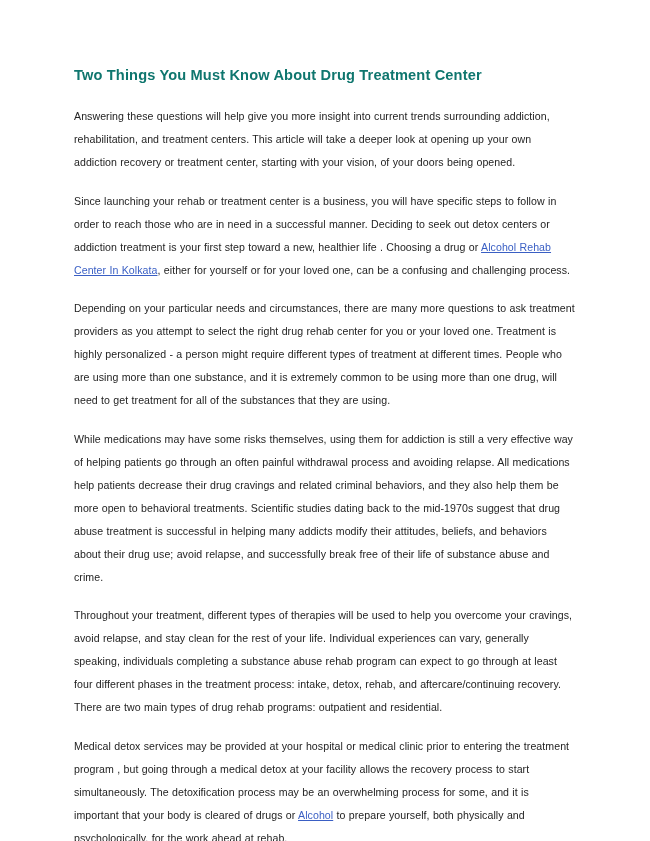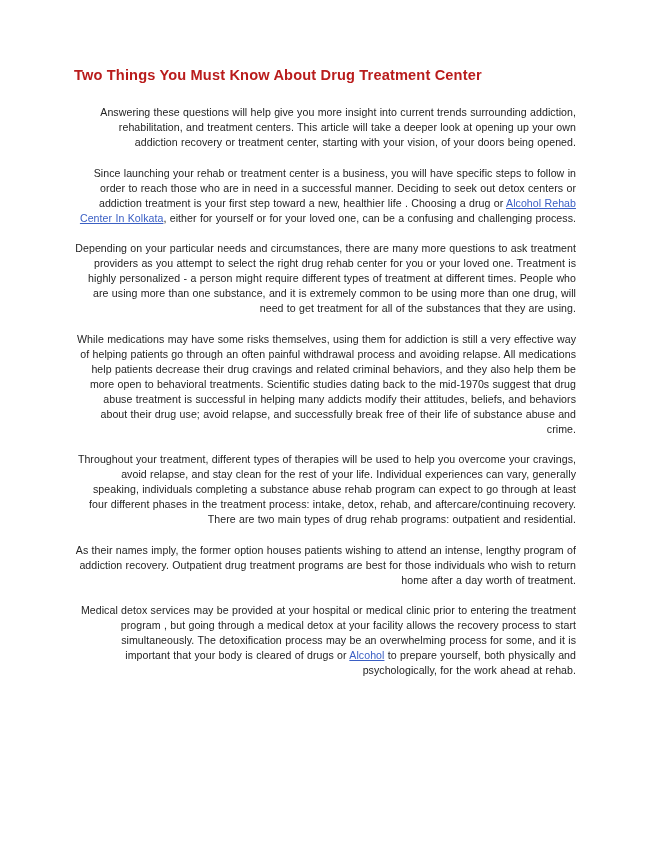--- a/index.html
+++ b/index.html
@@ -24,32 +24,32 @@
   }
   .content {
     position: absolute;
     left: 74px;
     top: 66px;
     width: 502px;
   }
   .doc-title {
     font-size: 14.6px;
     font-weight: bold;
-    color: #b91c1c;
+    color: #0f766e;
     letter-spacing: 0.15px;
     line-height: 18px;
     margin: 0 0 21px 0;
     white-space: nowrap;
   }
   .para {
     font-size: 10.6px;
-    line-height: 15px;
+    line-height: 23px;
     color: #232323;
     margin: 0 0 15.5px 0;
-    text-align: right;
+    text-align: left;
     letter-spacing: 0.06px;
     word-spacing: 0.3px;
   }
   .para:last-child {
     margin-bottom: 16px;
   }
   .doclink {
     color: #3a5fc4;
     text-decoration: underline;
     text-underline-offset: 1px;
@@ -67,18 +67,17 @@
     <p class="para">Answering these questions will help give you more insight into current trends surrounding addiction, rehabilitation, and treatment centers. This article will take a deeper look at opening up your own addiction recovery or treatment center, starting with your vision, of your doors being opened.</p>
 
     <p class="para"><span>Since launching your rehab or treatment center is a business, you will have specific steps to follow in order to reach those who are in need in a successful manner. Deciding to seek out detox centers or addiction treatment is your first step toward a new, healthier life . Choosing a drug or </span><a class="doclink">Alcohol Rehab Center In Kolkata</a><span>, either for yourself or for your loved one, can be a confusing and challenging process.</span></p>
 
     <p class="para">Depending on your particular needs and circumstances, there are many more questions to ask treatment providers as you attempt to select the right drug rehab center for you or your loved one. Treatment is highly personalized - a person might require different types of treatment at different times. People who are using more than one substance, and it is extremely common to be using more than one drug, will need to get treatment for all of the substances that they are using.</p>
 
     <p class="para">While medications may have some risks themselves, using them for addiction is still a very effective way of helping patients go through an often painful withdrawal process and avoiding relapse. All medications help patients decrease their drug cravings and related criminal behaviors, and they also help them be more open to behavioral treatments. Scientific studies dating back to the mid-1970s suggest that drug abuse treatment is successful in helping many addicts modify their attitudes, beliefs, and behaviors about their drug use; avoid relapse, and successfully break free of their life of substance abuse and crime.</p>
 
     <p class="para">Throughout your treatment, different types of therapies will be used to help you overcome your cravings, avoid relapse, and stay clean for the rest of your life. Individual experiences can vary, generally speaking, individuals completing a substance abuse rehab program can expect to go through at least four different phases in the treatment process: intake, detox, rehab, and aftercare/continuing recovery. There are two main types of drug rehab programs: outpatient and residential.</p>
 
-    <p class="para">As their names imply, the former option houses patients wishing to attend an intense, lengthy program of addiction recovery. Outpatient drug treatment programs are best for those individuals who wish to return home after a day worth of treatment.</p>
 
     <p class="para"><span>Medical detox services may be provided at your hospital or medical clinic prior to entering the treatment program , but going through a medical detox at your facility allows the recovery process to start simultaneously. The detoxification process may be an overwhelming process for some, and it is important that your body is cleared of drugs or </span><a class="doclink">Alcohol</a><span> to prepare yourself, both physically and psychologically, for the work ahead at rehab.</span></p>
 
   </div>
 </div>
 
 </body></html>

